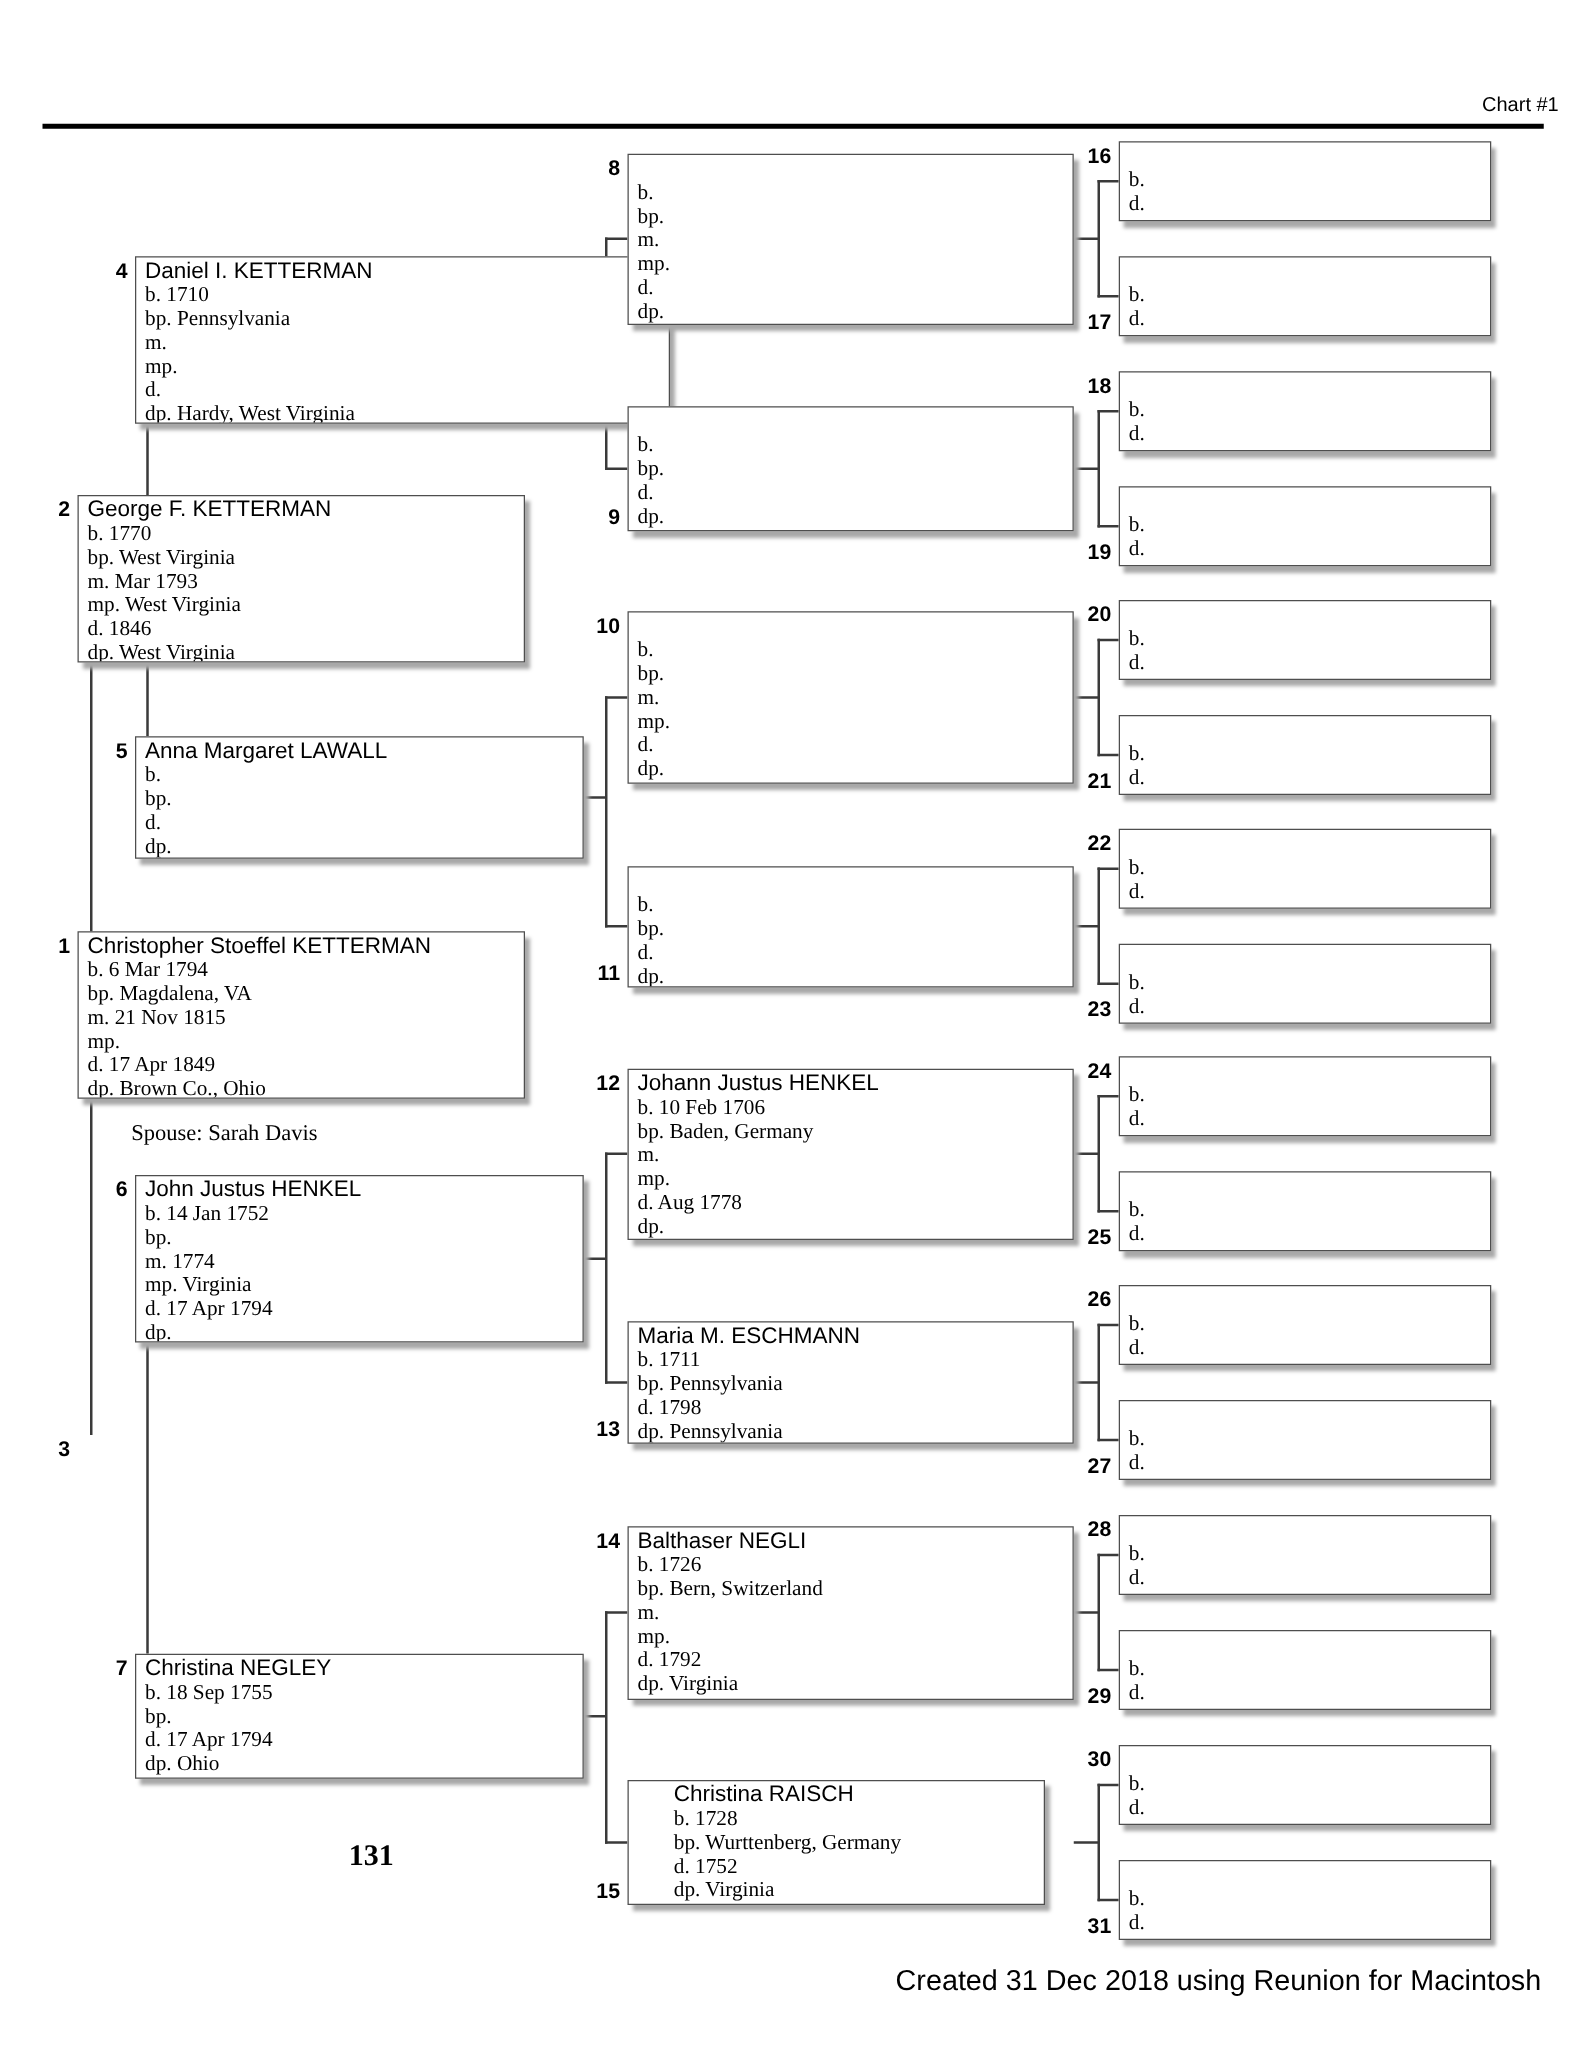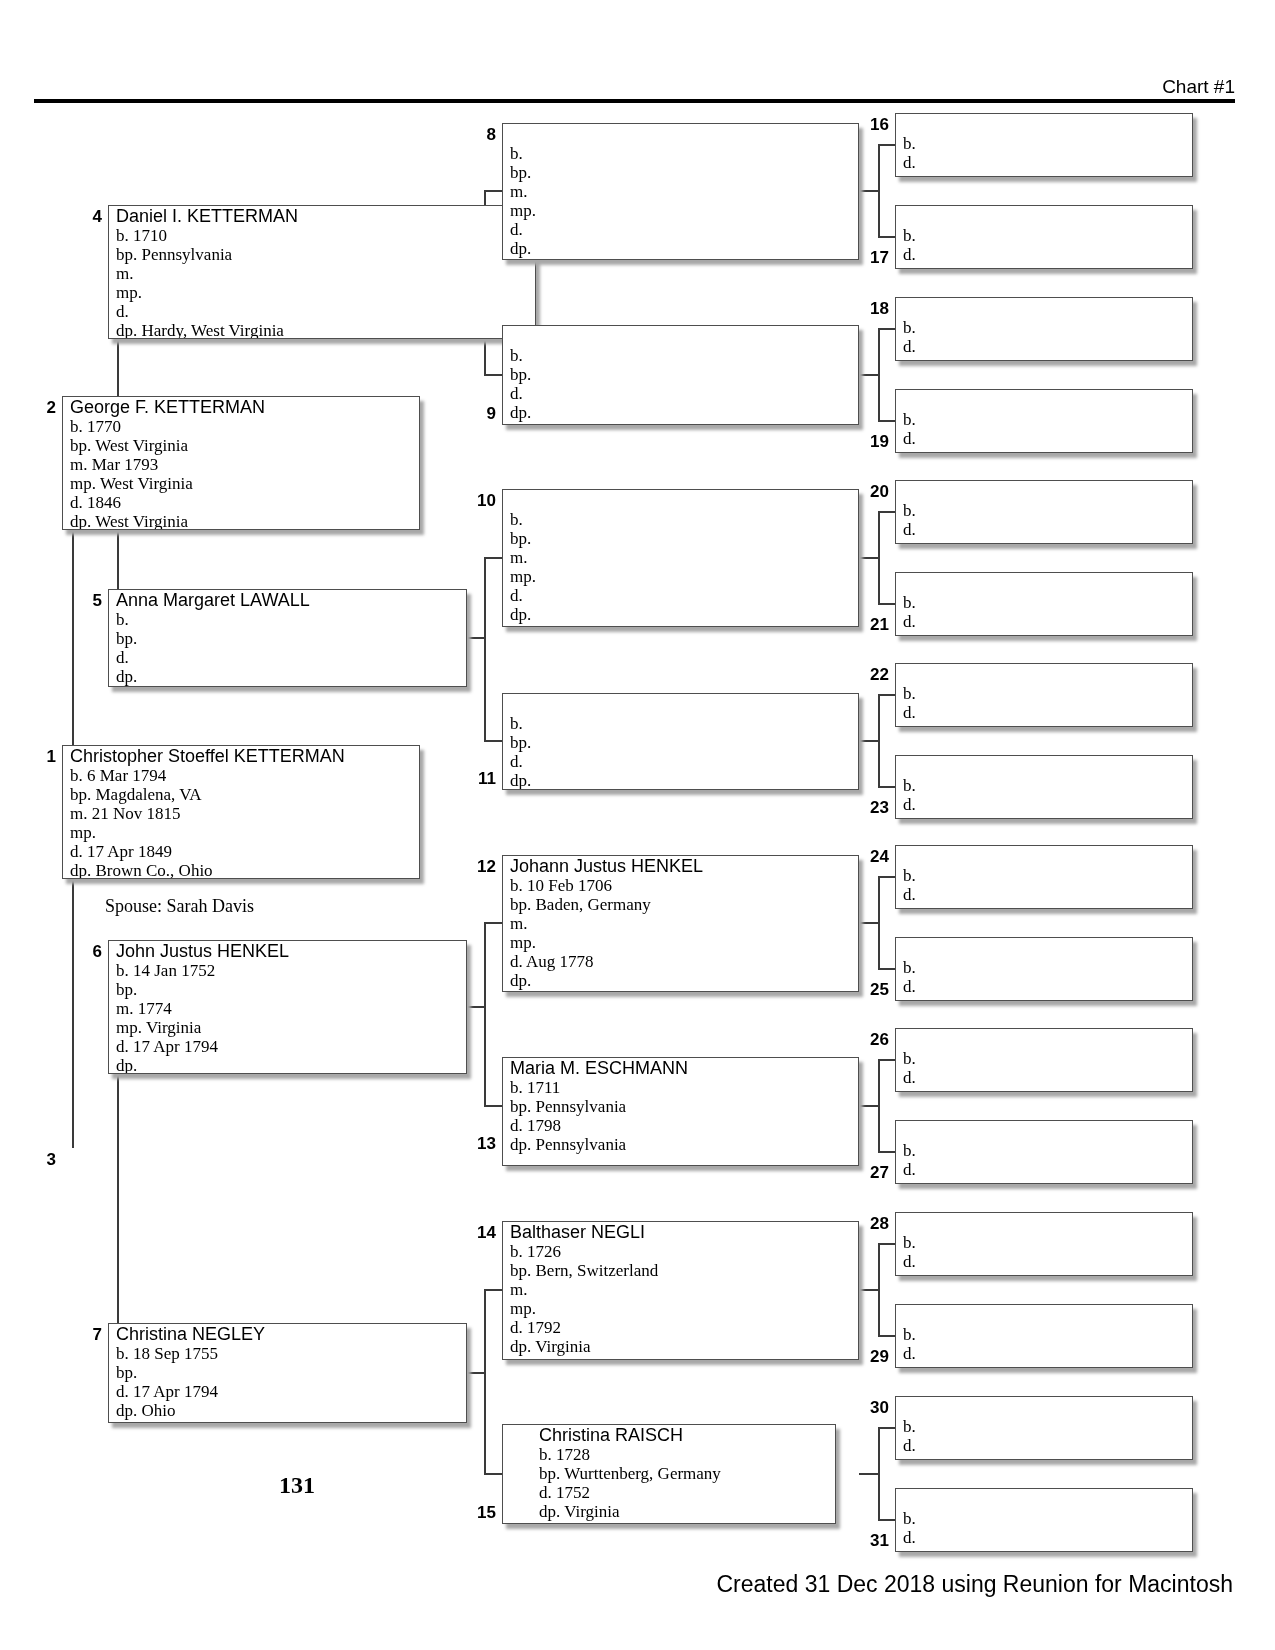--- a/index.html
+++ b/index.html
@@ -5,21 +5,21 @@
   html,body{margin:0;padding:0;background:#ffffff;}
   #canvas{
     position:relative;width:1275px;height:1650px;background:#ffffff;
     font-family:"Liberation Sans", sans-serif;color:#000;overflow:hidden;
   }
   .title{
     position:absolute;left:33px;top:57px;font-size:35px;font-weight:bold;
     letter-spacing:-0.5px;white-space:nowrap;
   }
   .title-rule{position:absolute;left:34px;top:99px;width:1201px;height:4px;background:#000;}
-  .chart-label{position:absolute;top:76px;right:40px;font-size:19px;white-space:nowrap;}
+  .chart-label{position:absolute;top:76px;right:28px;font-size:16px;white-space:nowrap;}
   .spouse{
     position:absolute;left:82px;top:896px;font-size:18px;white-space:nowrap;
     font-family:"Liberation Serif","DejaVu Serif",serif;
     margin-left:23px;
   }
   .page-number{
     position:absolute;left:271px;top:1472px;width:52px;text-align:center;
     font-size:24px;font-weight:bold;font-family:"Liberation Serif","DejaVu Serif",serif;
   }
   .credit{position:absolute;top:1571px;right:42px;font-size:23px;white-space:nowrap;}
@@ -197,21 +197,21 @@
     <div class="pbox" style="left: 502px; top: 855px; width: 357px; height: 137px;">
       <div class="pname">Johann Justus HENKEL</div>
       <div class="pline">b. 10 Feb 1706</div>
       <div class="pline">bp. Baden, Germany</div>
       <div class="pline">m.</div>
       <div class="pline">mp.</div>
       <div class="pline">d. Aug 1778</div>
       <div class="pline">dp.</div>
     </div>
     <div class="pnum" style="left: 442px; top: 857px;">12</div>
-    <div class="pbox" style="left: 502px; top: 1057px; width: 357px; height: 109px;">
+    <div class="pbox" style="left: 502px; top: 1057px; width: 357px; height: 98px;">
       <div class="pname">Maria M. ESCHMANN</div>
       <div class="pline">b. 1711</div>
       <div class="pline">bp. Pennsylvania</div>
       <div class="pline">d. 1798</div>
       <div class="pline">dp. Pennsylvania</div>
     </div>
     <div class="pnum" style="left: 442px; top: 1134px;">13</div>
     <div class="pbox" style="left: 502px; top: 1221px; width: 357px; height: 139px;">
       <div class="pname">Balthaser NEGLI</div>
       <div class="pline">b. 1726</div>

